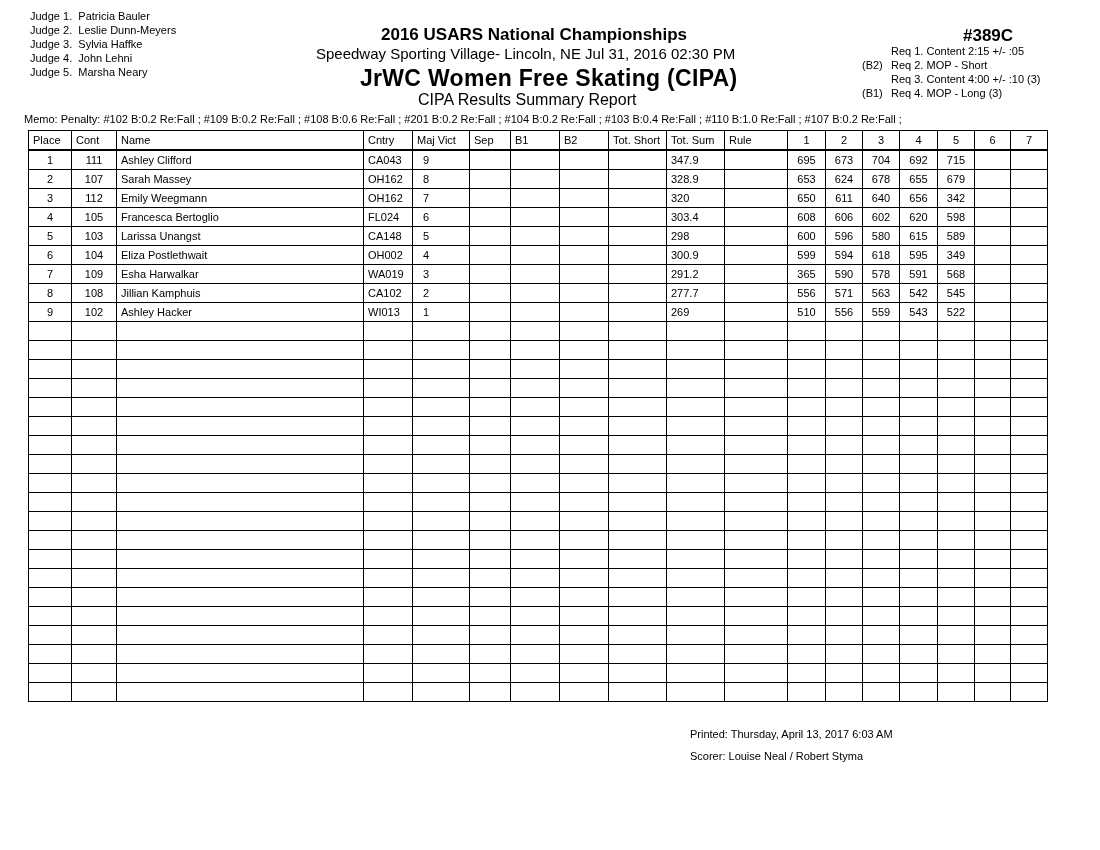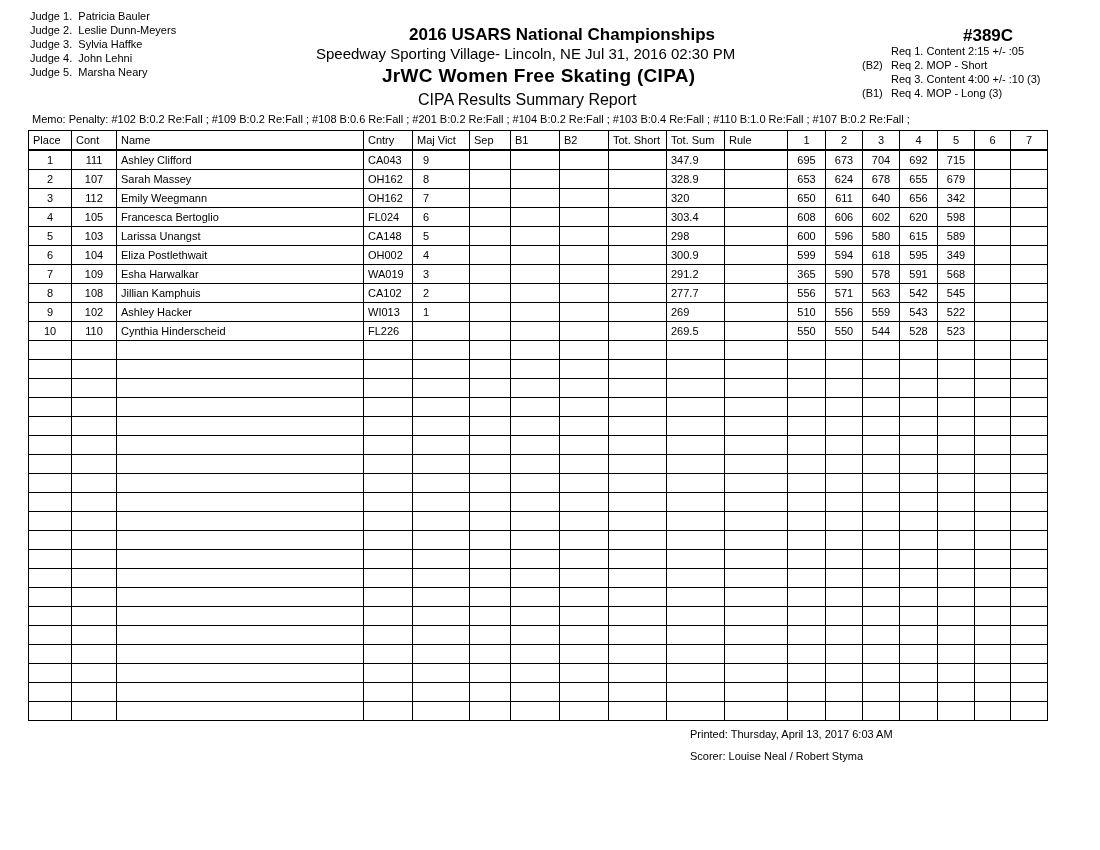--- a/index.html
+++ b/index.html
@@ -1,26 +1,26 @@
 <!DOCTYPE html>
 <html><head>
 <meta charset="utf-8">
 <style>
   html,body{margin:0;padding:0;background:#fff;}
   body{width:1100px;height:850px;position:relative;overflow:hidden;font-family:"Liberation Sans",sans-serif;color:#000;}
   .abs{position:absolute;white-space:nowrap;}
   .judges{left:30px;top:9px;font-size:11px;line-height:14px;}
-  .t1{left:381px;top:25px;font-size:17px;font-weight:bold;margin-left:28px;}
+  .t1{left:381px;top:25px;font-size:17px;font-weight:bold;}
   .t2{left:316px;top:45px;font-size:15px;}
-  .t3{left:382px;top:65px;font-size:19px;font-weight:bold;letter-spacing:0.3px;}
+  .t3{left:360px;top:65px;font-size:23px;font-weight:bold;letter-spacing:0.3px;}
   .t4{left:418px;top:91px;font-size:16px;}
   .code{left:963px;top:26px;font-size:17px;font-weight:bold;}
   .reqs{left:862px;top:44px;font-size:11px;line-height:14px;}
   .reqs .pre{display:inline-block;width:29px;}
-  .memo{left:32px;top:113px;font-size:11px;text-align:right;}
+  .memo{left:24px;top:113px;font-size:11px;text-align:right;}
   table{position:absolute;left:28px;top:130px;border-collapse:collapse;font-size:11px;table-layout:fixed;}
   td,th{border:1px solid #000;height:18px;padding:0 4px;font-weight:normal;text-align:left;overflow:hidden;white-space:nowrap;}
   thead th{border-bottom:2px solid #000;}
   table{border:1.5px solid #000;padding-left:20px;}
   .c{text-align:center;}
   .footer{left:690px;font-size:11px;}
 </style>
 </head>
 <body>
 
@@ -265,40 +265,20 @@
         <td></td>
         <td class="c">510</td>
         <td class="c">556</td>
         <td class="c">559</td>
         <td class="c">543</td>
         <td class="c">522</td>
         <td class="c"></td>
         <td class="c"></td>
       </tr>
       <tr>
-        <td class="c">10</td>
-        <td class="c">110</td>
-        <td>Cynthia Hinderscheid</td>
-        <td>FL226</td>
-        <td style="padding-left: 10px;"></td>
-        <td></td>
-        <td></td>
-        <td></td>
-        <td></td>
-        <td>269.5</td>
-        <td></td>
-        <td class="c">550</td>
-        <td class="c">550</td>
-        <td class="c">544</td>
-        <td class="c">528</td>
-        <td class="c">523</td>
-        <td class="c"></td>
-        <td class="c"></td>
-      </tr>
-      <tr>
         <td></td>
         <td></td>
         <td></td>
         <td></td>
         <td></td>
         <td></td>
         <td></td>
         <td></td>
         <td></td>
         <td></td>

